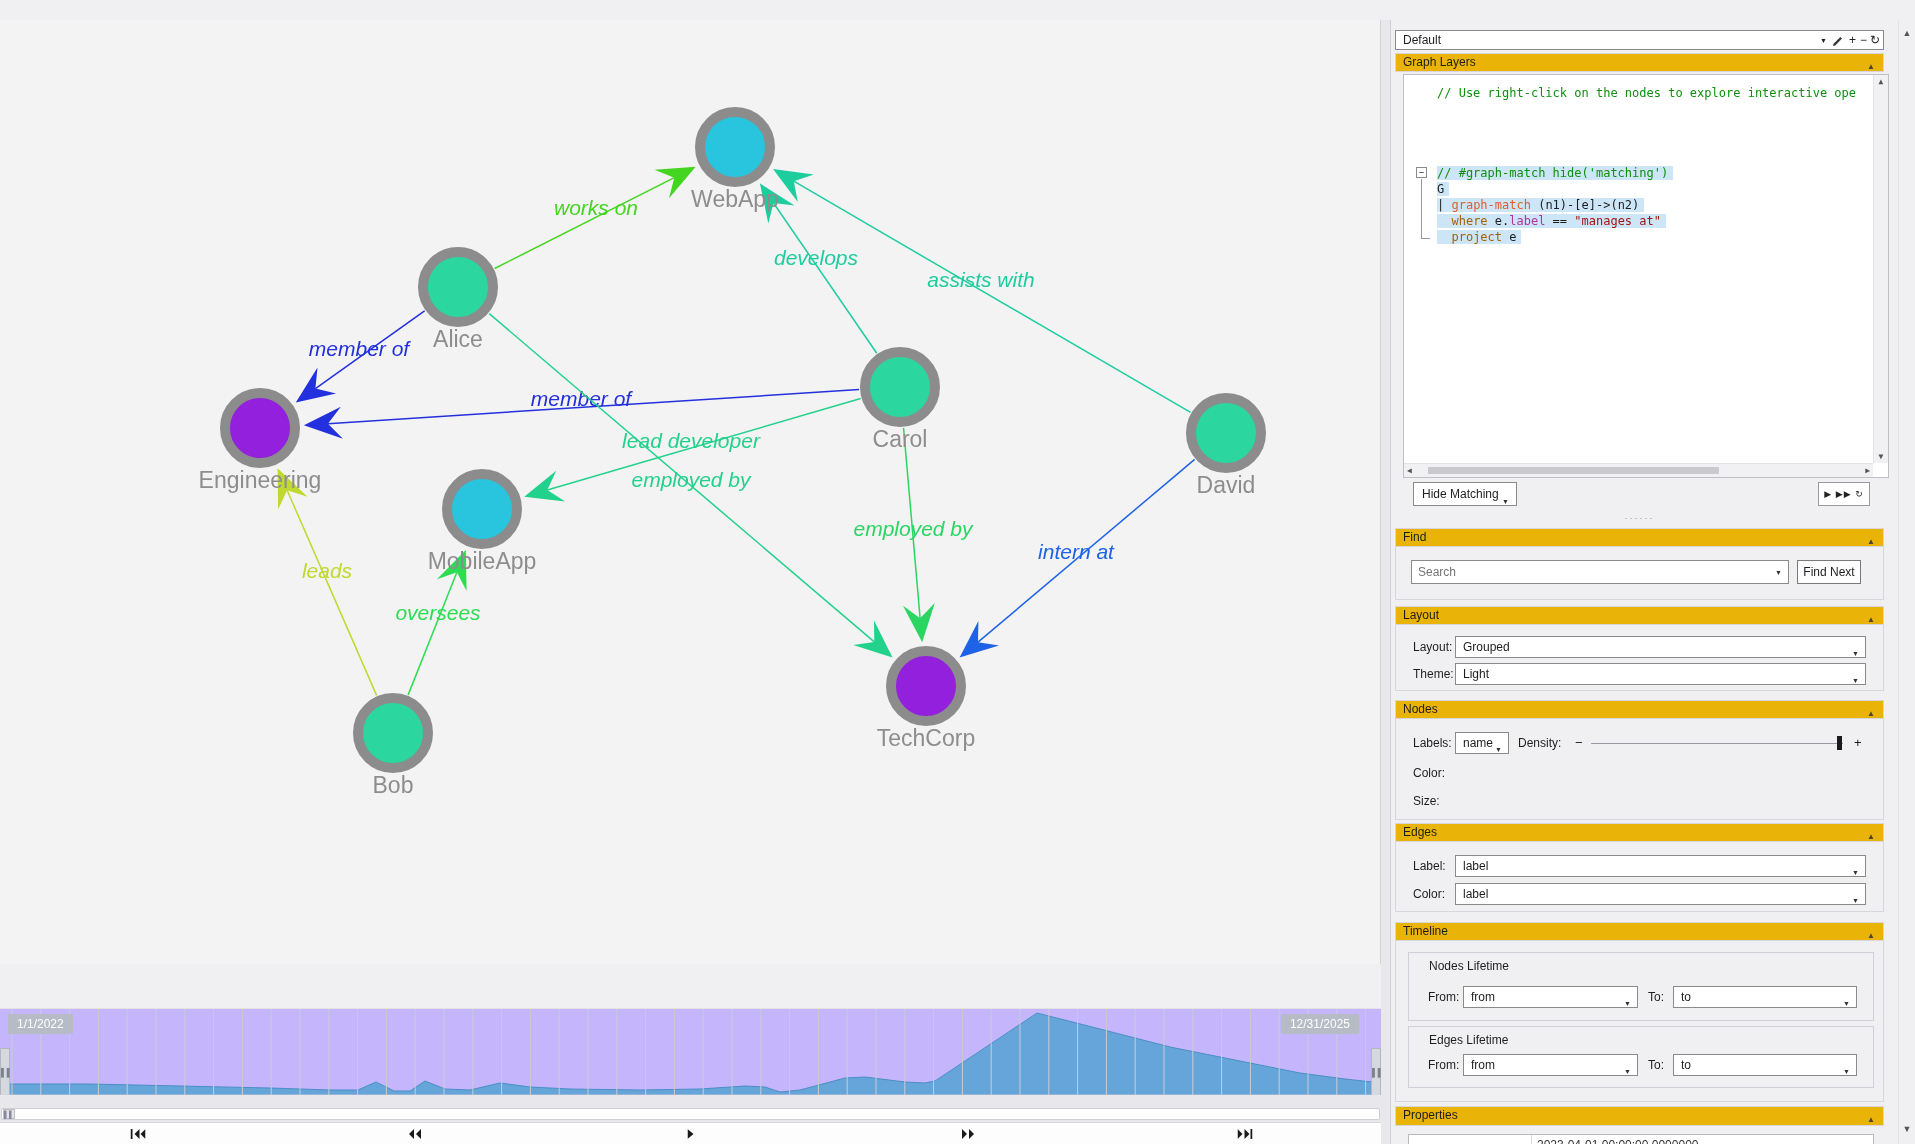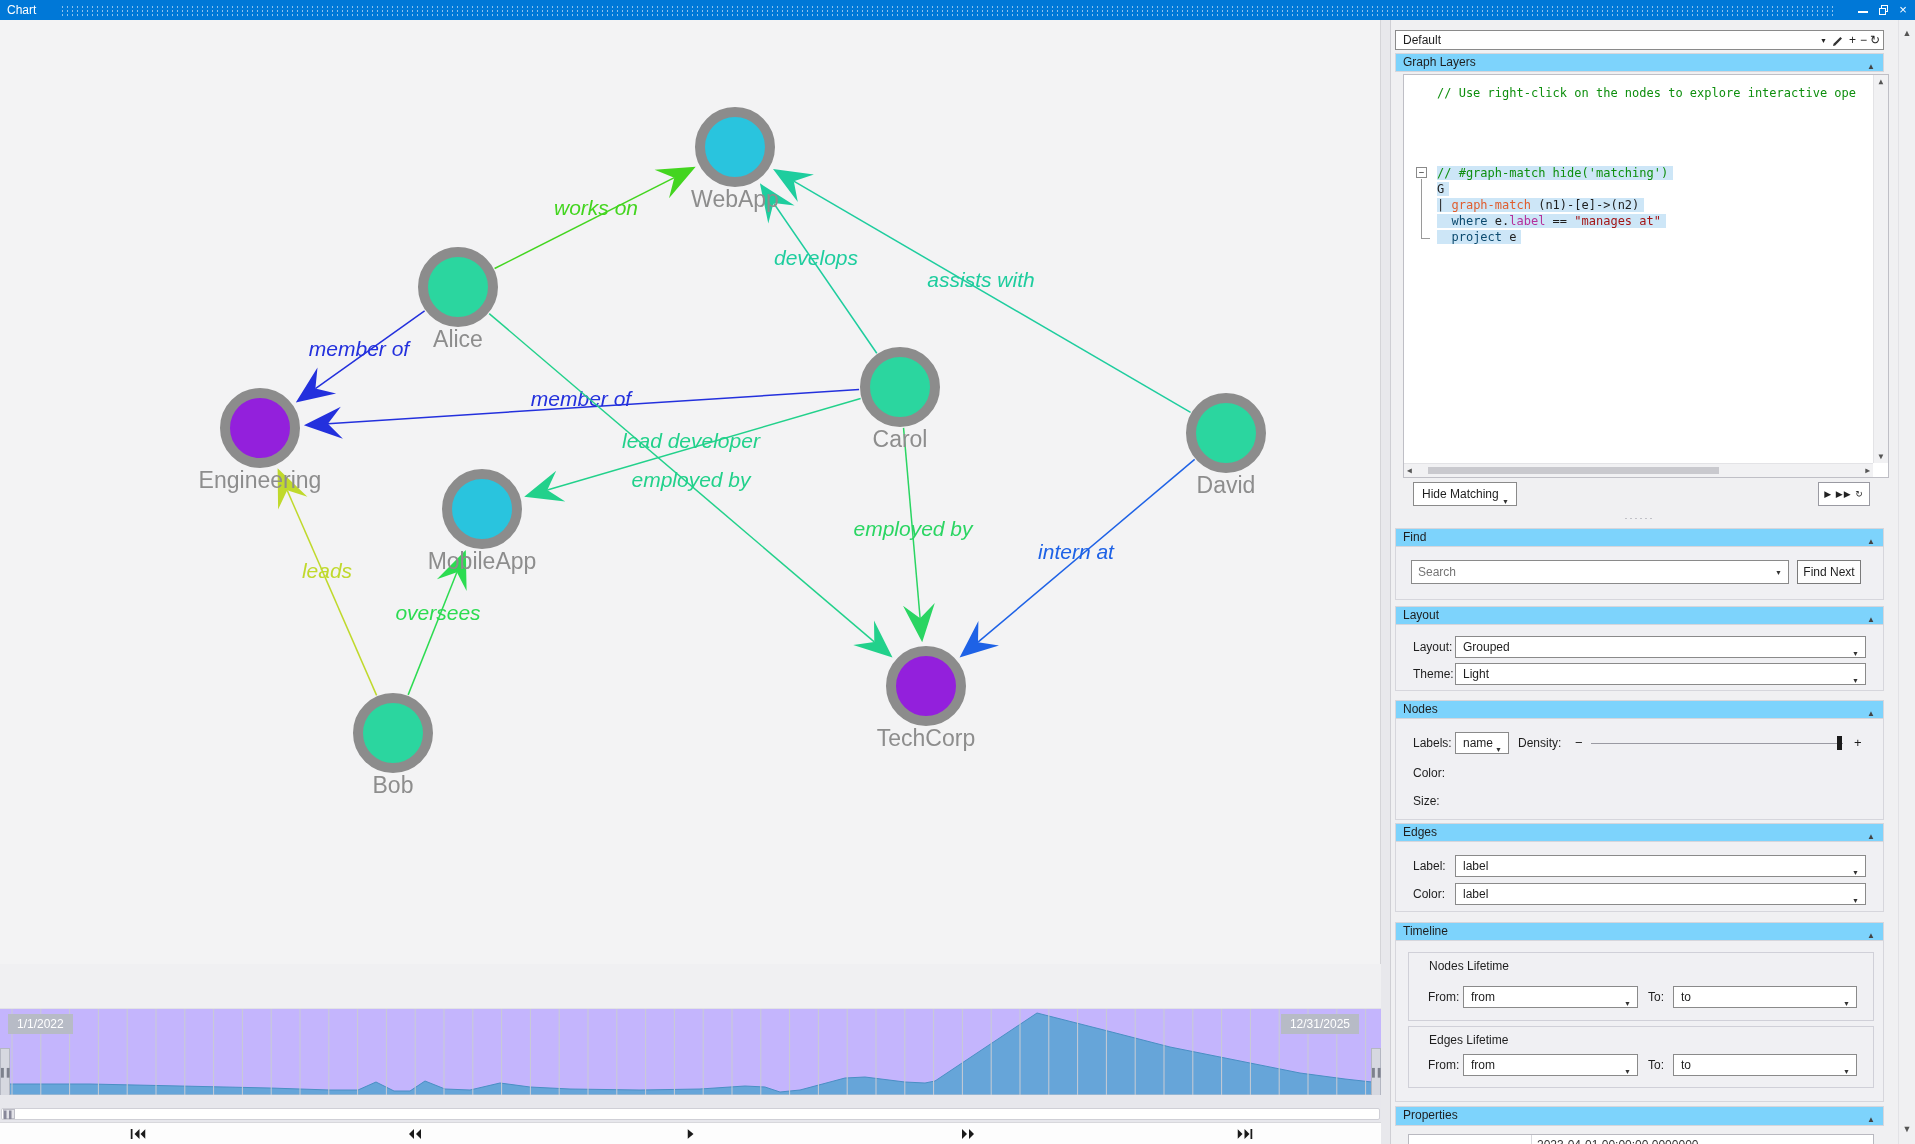--- a/index.html
+++ b/index.html
@@ -36,36 +36,36 @@
   .nav-ic { position:absolute; top:6px; transform:translateX(-50%); }
   .nav-ic svg { display:block; }
 
   
   .splitter { position:absolute; left:1381px; top:20px; width:10px; height:1124px; background:#e8e8ec; border-right:1px solid #cfcfd4; }
   .panel { position:absolute; left:1391px; top:20px; width:524px; height:1124px; background:#f0f0f2; font-size:12px; color:#1e1e1e; overflow:hidden; }
 
   .combo { position:absolute; height:22px; background:#fff; border:1px solid #8a8a8a; line-height:20px; padding-left:7px; }
   .combo .arr { position:absolute; right:6px; top:7px; font-size:7px; color:#333; }
   .lbl { position:absolute; line-height:22px; }
-  .sec-h { position:absolute; left:4px; width:489px; height:19px; background:#7dd3fc; border:1px solid #d6d6dc; line-height:17px; padding-left:7px; }
+  .sec-h { position:absolute; left:4px; width:489px; height:19px; background:#eab308; border:1px solid #d6d6dc; line-height:17px; padding-left:7px; }
   .sec-h .car { position:absolute; right:8px; top:4px; font-size:8px; color:#444; }
   .sec-b { position:absolute; left:4px; width:489px; background:#f0f0f3; border:1px solid #d6d6dc; border-top:none; }
   .grpbox { position:absolute; border:1px solid #d0d0d8; }
   .grpbox .gtitle { position:absolute; left:20px; top:6px; }
 
   
   .preset { position:absolute; left:4px; top:10px; width:489px; height:20px; background:#fff; border:1px solid #8a8a8a; line-height:18px; padding-left:7px; }
   .preset .ic { position:absolute; top:0; height:18px; line-height:18px; color:#222; }
 
   
   .editor { position:absolute; left:12px; top:54px; width:486px; height:404px; background:#fff; border:1px solid #bfbfc6; overflow:hidden; font-family:"DejaVu Sans Mono", monospace; font-size:12px; }
   #code-lines { position:absolute; left:0; top:10px; right:28px; }
   .code-line { height:16px; line-height:16px; white-space:pre; padding-left:33px; }
   .code-line .sel { background:#cde6f7; padding-right:5px; }
-  .tk-comment { color:#0e8f0e; } .tk-operator { color:#e05d2e; } .tk-keyword { color:#0c4a6e; }
+  .tk-comment { color:#0e8f0e; } .tk-operator { color:#e05d2e; } .tk-keyword { color:#a16207; }
   .tk-property { color:#b5309b; } .tk-string { color:#a31515; } .tk-plain { color:#1e1e1e; }
   .foldbox { position:absolute; left:12px; top:92px; width:11px; height:11px; border:1px solid #8a8a8a; background:#fff; font-size:9px; line-height:9px; text-align:center; color:#333; }
   .foldguide { position:absolute; left:17px; top:104px; width:9px; height:60px; border-left:1px solid #9a9a9a; border-bottom:1px solid #9a9a9a; }
   .ed-vscroll { position:absolute; right:0; top:0; width:15px; bottom:14px; background:#f1f1f3; border-left:1px solid #e3e3e6; font-size:8px; color:#555; text-align:center; }
   .ed-vscroll .up { position:absolute; top:2px; left:0; right:0; } .ed-vscroll .dn { position:absolute; bottom:2px; left:0; right:0; }
   .ed-hscroll { position:absolute; left:0; right:15px; bottom:0; height:14px; background:#f1f1f3; border-top:1px solid #e3e3e6; font-size:8px; color:#555; }
   .ed-hscroll .lt { position:absolute; left:3px; top:2px; } .ed-hscroll .rt { position:absolute; right:3px; top:2px; }
   .ed-hscroll .thumb { position:absolute; left:24px; top:3px; width:291px; height:7px; background:#c9c9ce; }
 
   .hm-btn { position:absolute; left:22px; top:462px; width:104px; height:24px; background:#fff; border:1px solid #8a8a8a; line-height:22px; padding-left:8px; }
@@ -87,32 +87,20 @@
 
   .prop-row { position:absolute; left:17px; top:1114px; width:466px; height:28px; background:#fff; border:1px solid #b9b9c0; }
   .prop-row .div { position:absolute; left:122px; top:0; bottom:0; width:1px; background:#d9d9de; }
   .prop-row .val { position:absolute; left:128px; top:3px; font-size:12px; color:#333; white-space:nowrap; }
 </style>
 </head>
 <body>
 
 <div class="window">
 
-  <div class="titlebar">
-    <span class="title">Chart</span>
-    <span class="grip"></span>
-    <span class="winbtn btn-min">
-        <span></span>
-      </span>
-    <span class="winbtn btn-rest">
-        <span class="sq2"></span>
-        <span class="sq1"></span>
-      </span>
-    <span class="winbtn btn-close">×</span>
-  </div>
 
   <div class="canvas">
     <svg id="graph-svg" width="1381" height="984">
         <g>
           <line x1="494.59191174947296" y1="246.50589297860574" x2="674.3109756350204" y2="155.6731531086539" stroke="#43d51f" stroke-width="1.5"></line>
           <polygon points="695.7,144.8 669.0,176.3 674.3,155.7 654.6,147.7" fill="#43d51f"></polygon>
           <text x="596" y="193" text-anchor="middle" font-size="21" font-style="italic" fill="#43d51f" font-family="&quot;Liberation Sans&quot;,sans-serif">works on</text>
         </g>
         <g>
           <line x1="876.7723182616303" y1="331.2142811078259" x2="773.5239599563205" y2="181.034850845557" stroke="#1ecd9e" stroke-width="1.5"></line>

